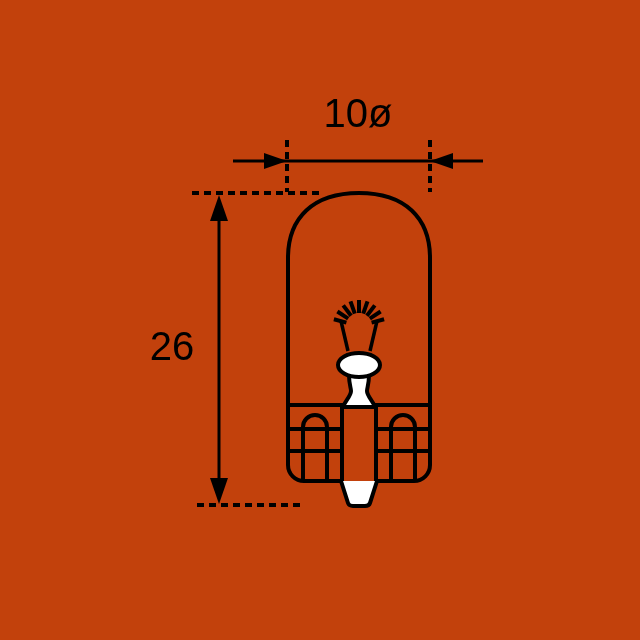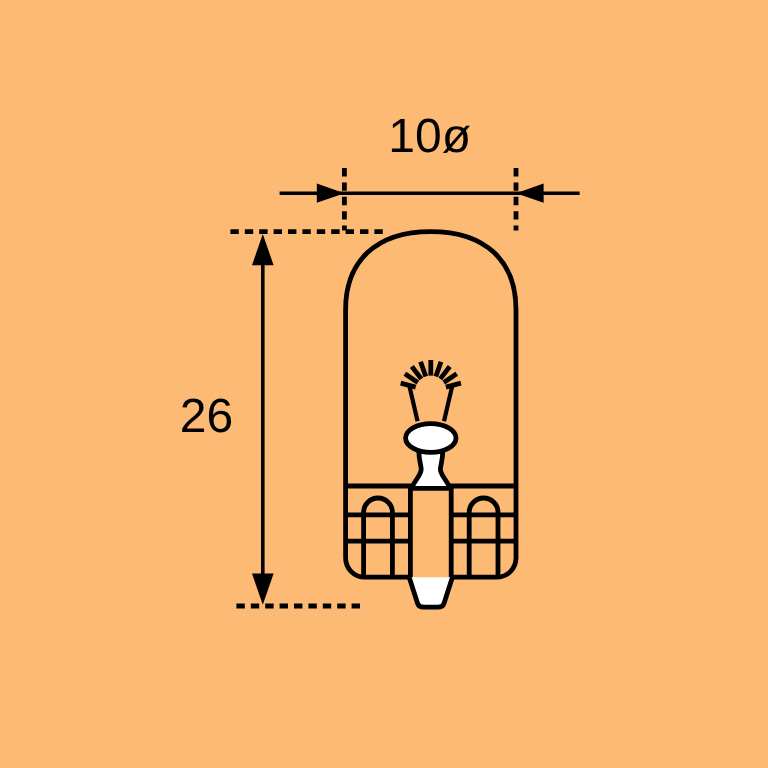--- a/index.html
+++ b/index.html
@@ -7,21 +7,21 @@
     padding: 0;
     width: 640px;
     height: 640px;
     background: #ffffff;
     font-family: "Liberation Sans", sans-serif;
   }
   .canvas {
     position: relative;
     width: 640px;
     height: 640px;
-    background: #fdba74;
+    background: #c2410c;
     overflow: hidden;
   }
   svg { display: block; }
   text.dim-label {
     font-family: "Liberation Sans", sans-serif;
     font-size: 40px;
     font-weight: 400;
   }
 </style>
 </head>

